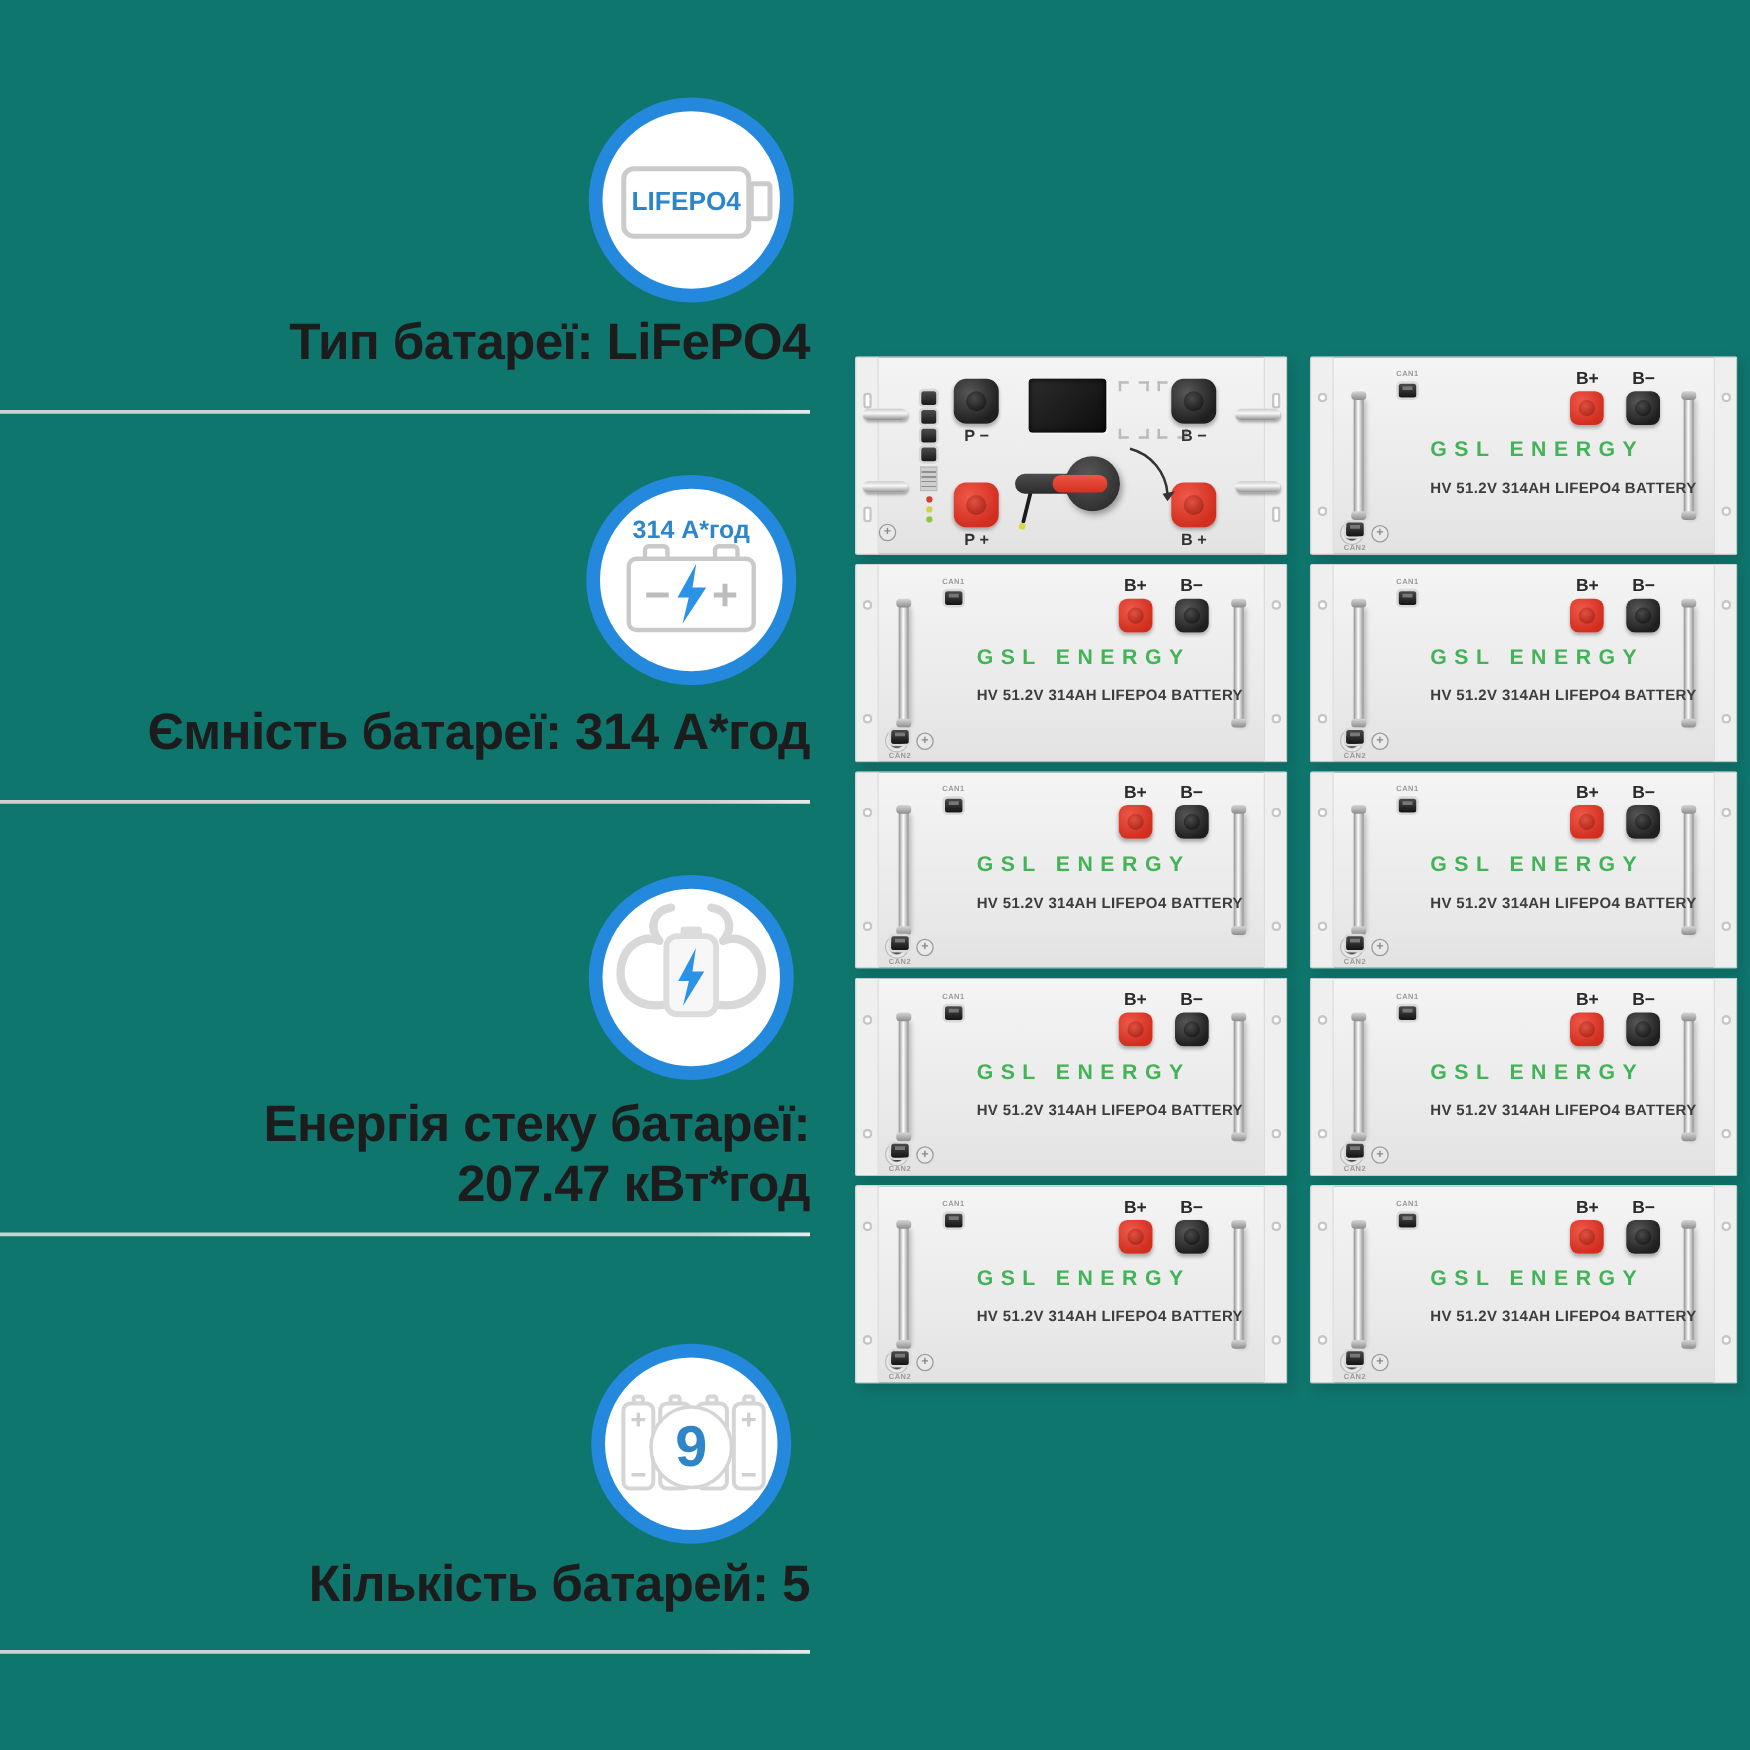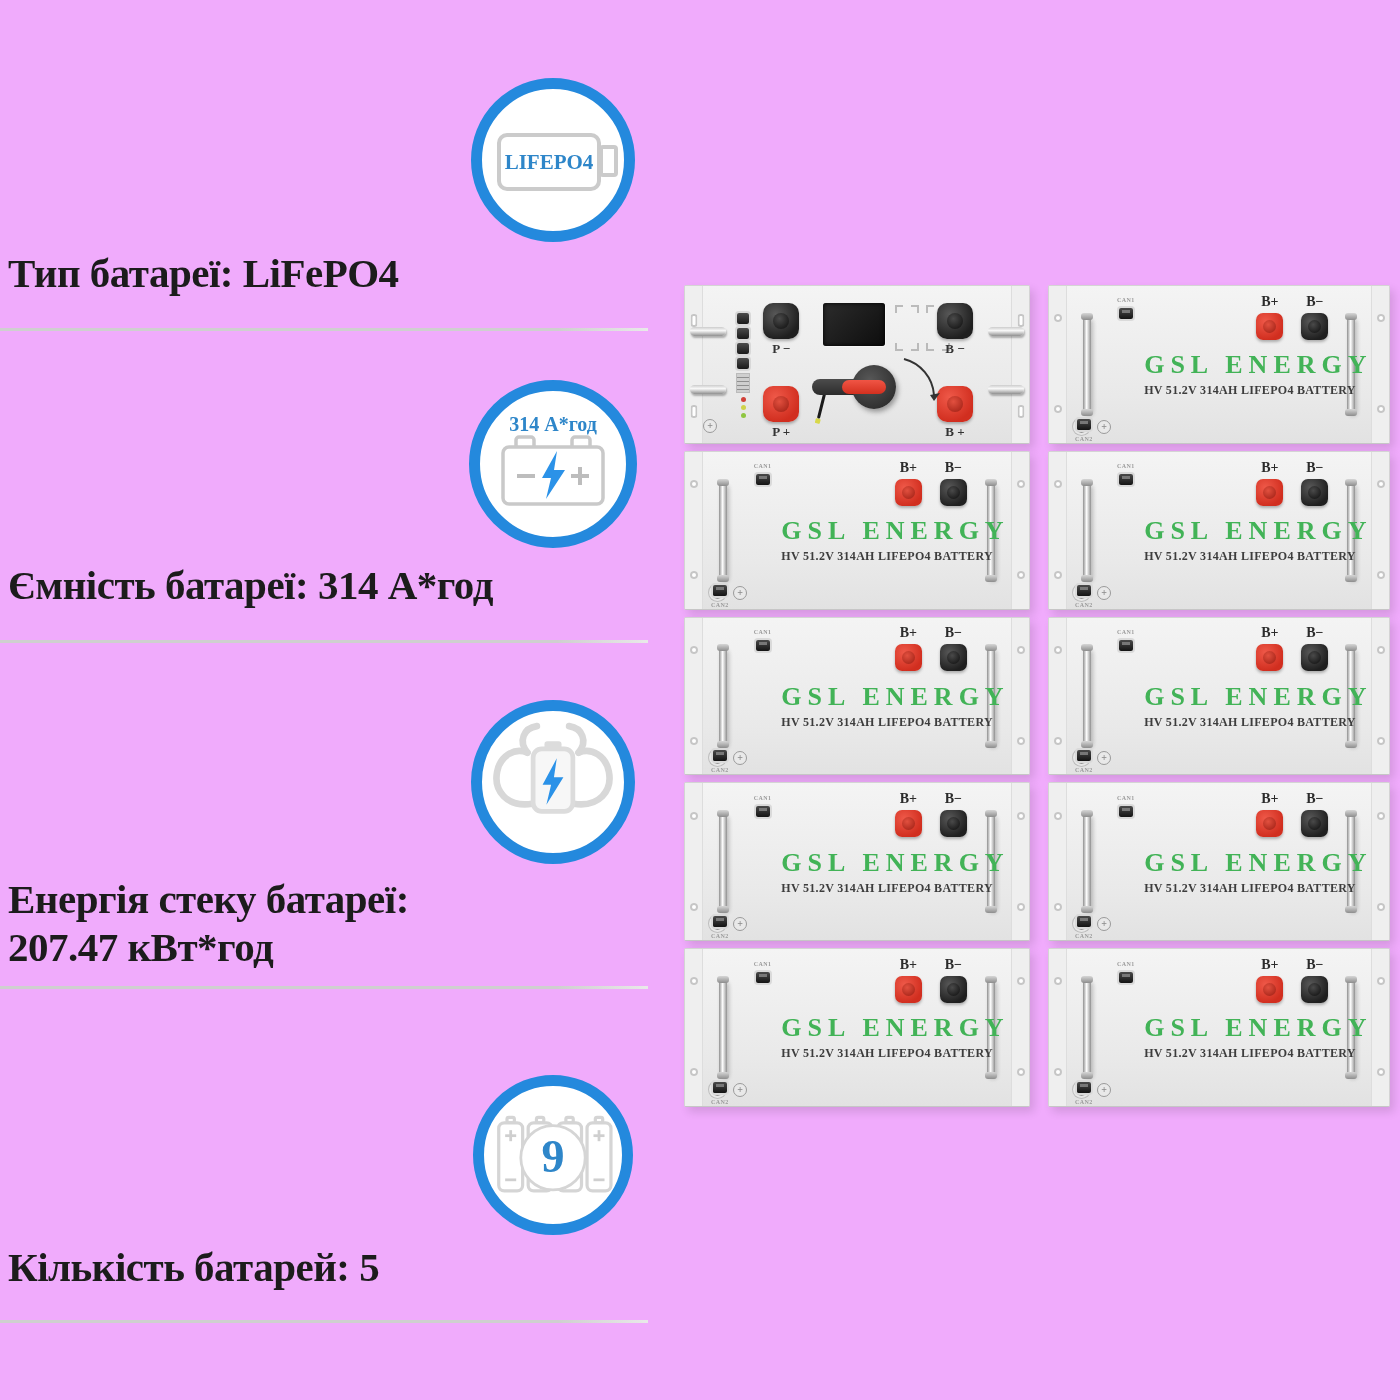--- a/index.html
+++ b/index.html
@@ -1,26 +1,26 @@
 <!DOCTYPE html>
 <html><head>
 <meta charset="utf-8">
 <style>
   html,body{margin:0;padding:0;background:#ffffff;}
-  .page{position:relative;width:1400px;height:1400px;background:#f0abfc;overflow:hidden;
-        font-family:Liberation Serif, serif;}
+  .page{position:relative;width:1400px;height:1400px;background:#0f766e;overflow:hidden;
+        font-family:Liberation Sans, sans-serif;}
 
   
   .spec-icon{position:absolute;border-radius:50%;border:11px solid #2489dd;background:#fff;}
   #icon-type{left:471px;top:78px;width:142px;height:142px;}
   #icon-capacity{left:469px;top:380px;width:146px;height:146px;}
   #icon-energy{left:471px;top:700px;width:142px;height:142px;}
   #icon-count{left:473px;top:1075px;width:138px;height:138px;}
 
-  .spec-label{position:absolute;right:752px;width:640px;text-align:left;color:#1c1c1c;
+  .spec-label{position:absolute;right:752px;width:640px;text-align:right;color:#1c1c1c;
               font-weight:700;font-size:41px;line-height:1.16;letter-spacing:-0.5px;white-space:nowrap;}
   #label-type{top:250px;}
   #label-capacity{top:562px;}
   #label-energy{top:876px;white-space:normal;}
   #label-count{top:1244px;}
 
   .divider{position:absolute;left:0;width:648px;height:3px;
            background:linear-gradient(90deg,#cfcfcf,#cfcfcf 86%,#e9e9e9);}
   #div1{top:328px;} #div2{top:640px;} #div3{top:986px;} #div4{top:1320px;}
 
@@ -67,21 +67,21 @@
   .terminal-group{position:absolute;left:61%;top:5%;display:flex;gap:18px;}
   .terminal-block{display:flex;flex-direction:column;align-items:center;gap:3px;}
   .terminal-label{font-size:14px;font-weight:700;color:#2b2b2b;}
   .terminal{width:27px;height:27px;border-radius:7px;}
   .terminal-red{background:radial-gradient(circle at 35% 32%,#ef5949,#d12e1f 72%);box-shadow:0 2px 3px rgba(0,0,0,.28);}
   .terminal-red::after{content:"";display:block;width:13px;height:13px;margin:7px auto;border-radius:50%;
       background:radial-gradient(circle at 40% 35%,#e2503f,#9c1d12);}
   .terminal-black{background:radial-gradient(circle at 35% 32%,#585858,#1f1f1f 72%);box-shadow:0 2px 3px rgba(0,0,0,.28);}
   .terminal-black::after{content:"";display:block;width:13px;height:13px;margin:7px auto;border-radius:50%;
       background:radial-gradient(circle at 40% 35%,#4a4a4a,#0c0c0c);}
-  .brand{position:absolute;left:28%;top:41%;font-size:26px;font-weight:700;color:#42b357;letter-spacing:6px;white-space:nowrap;}
+  .brand{position:absolute;left:28%;top:41%;font-size:17px;font-weight:700;color:#42b357;letter-spacing:6px;white-space:nowrap;}
   .model{position:absolute;left:28%;top:62%;font-size:12px;font-weight:700;color:#3d3d3d;letter-spacing:.3px;white-space:nowrap;}
   .bottom-cluster{position:absolute;left:26px;bottom:9px;display:flex;align-items:flex-start;gap:9px;}
   .round-connector{width:13px;height:13px;border-radius:50%;margin-top:4px;
       background:radial-gradient(circle,#101010 35%,#4e4e4e 58%,#dcdcdc 72%);box-shadow:0 0 0 2px #e8e8e8,0 0 0 3px #bdbdbd;}
   .screw{width:12px;height:12px;border-radius:50%;border:1px solid #9a9a9a;background:#e9e9e9;margin-top:4px;
       color:#8a8a8a;font-size:10px;line-height:11px;text-align:center;font-weight:700;}
 
   
   .display{position:absolute;left:40%;top:11%;width:18%;height:27%;border-radius:3px;
       background:linear-gradient(135deg,#2c2c2c,#0d0d0d);box-shadow:inset 0 0 5px #000,1px 1px 1px rgba(255,255,255,.5);}

